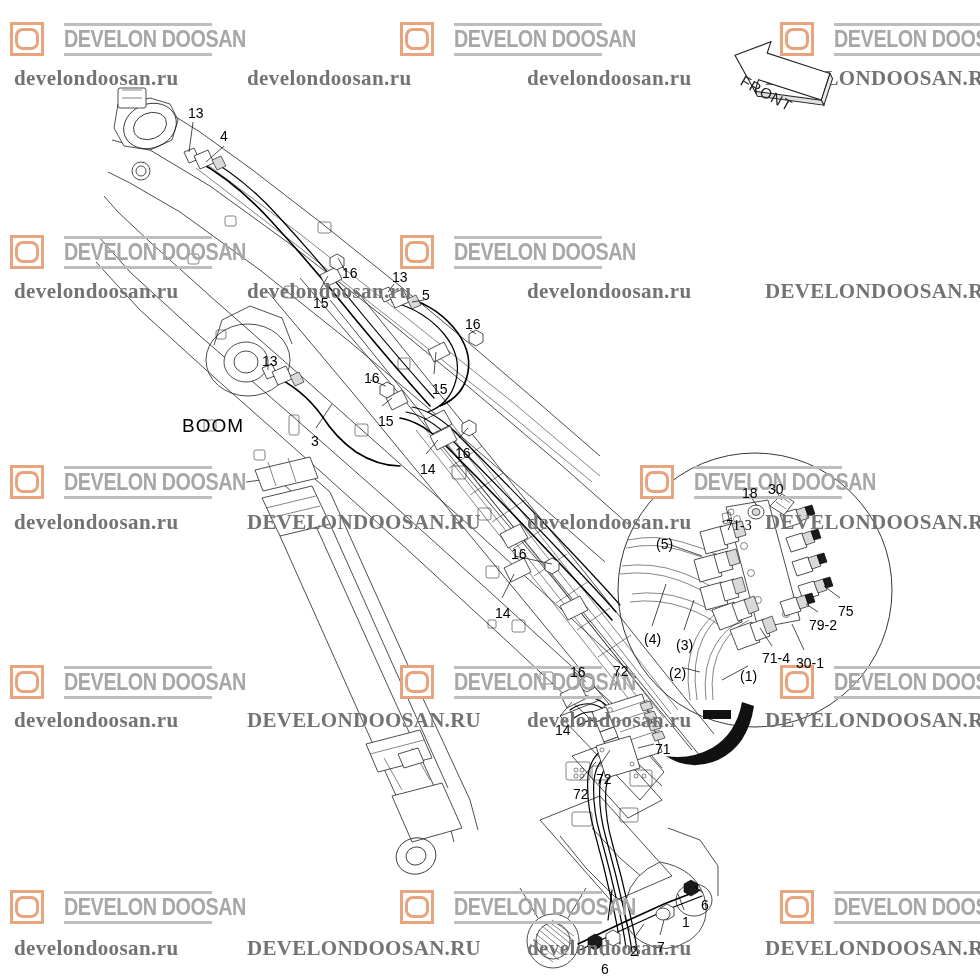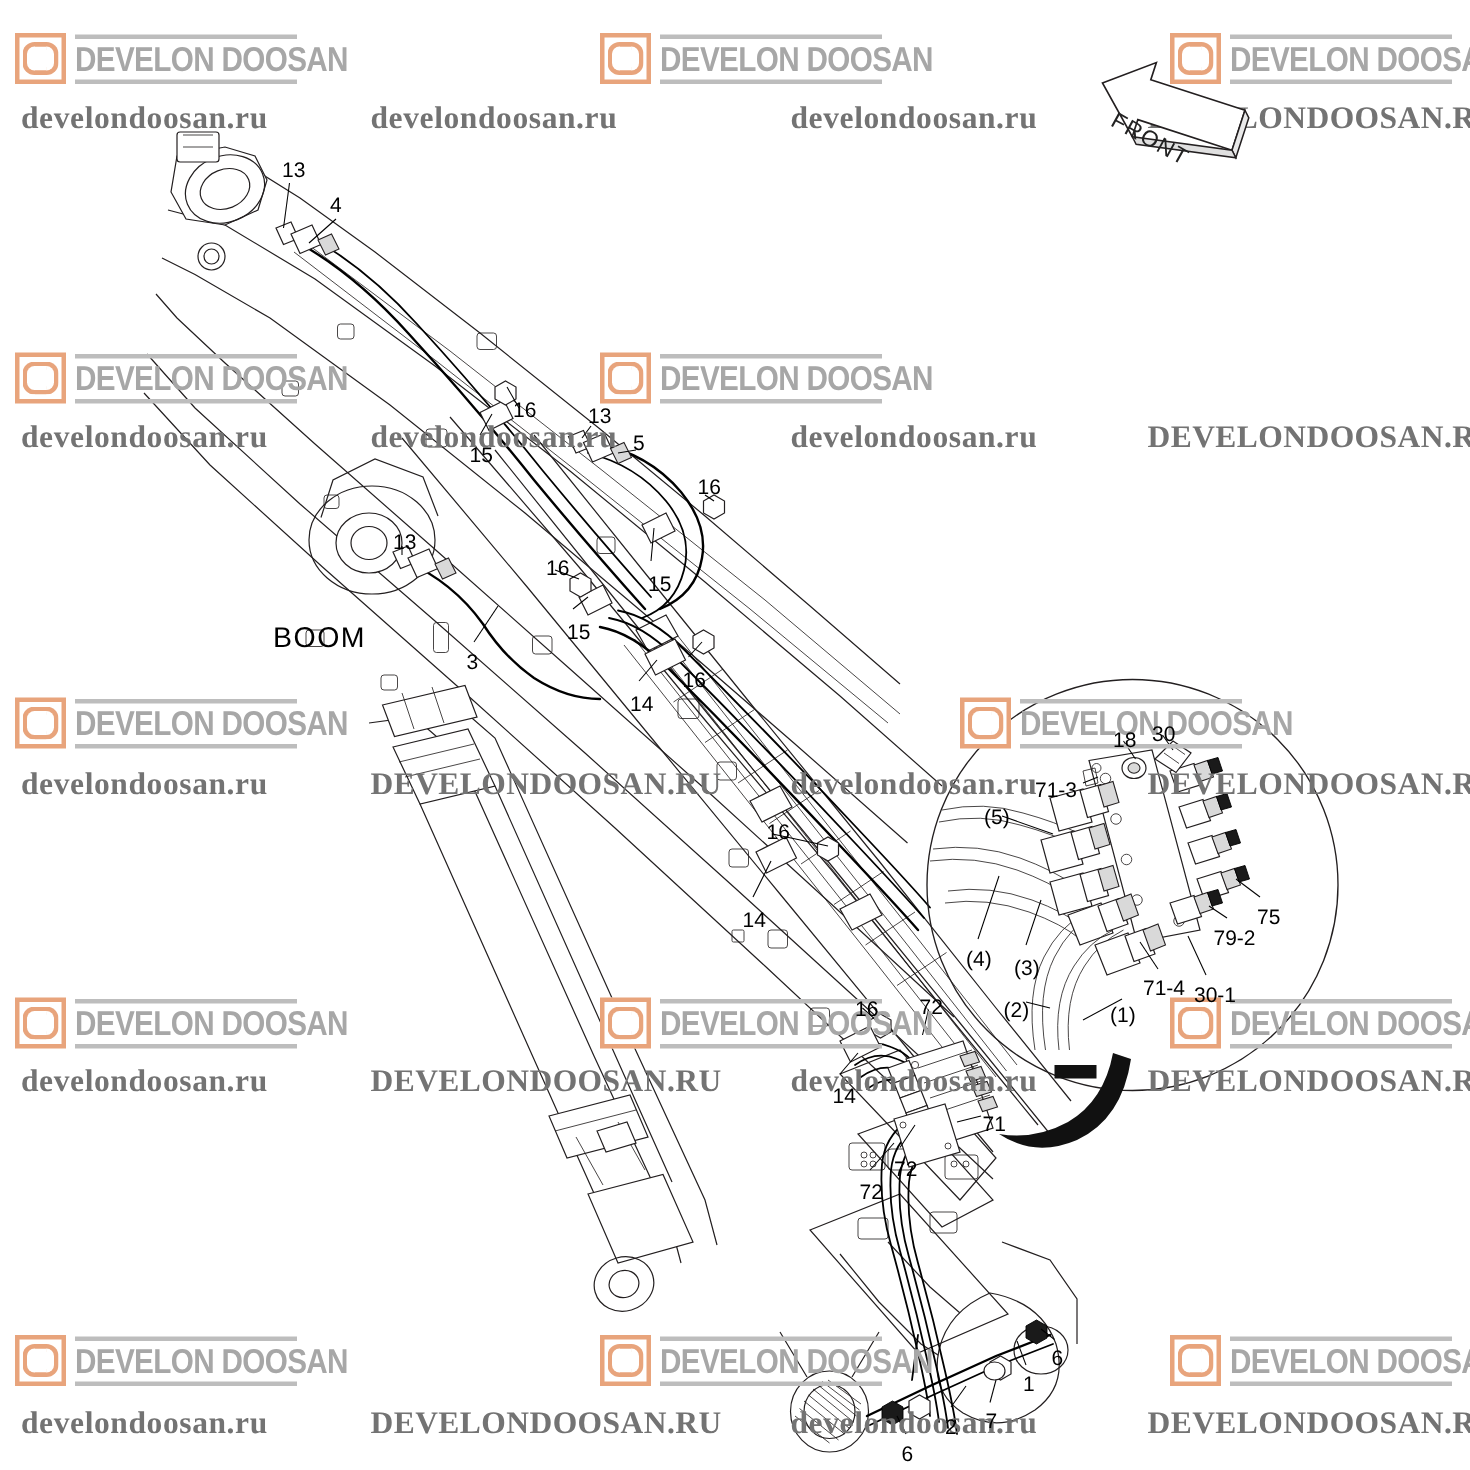--- a/index.html
+++ b/index.html
@@ -1,20 +1,20 @@
 <!DOCTYPE html>
 <html><head>
 <meta charset="utf-8">
 <style>
   html,body{margin:0;padding:0;background:#fff;}
   body{width:980px;height:980px;overflow:hidden;font-family:"Liberation Sans",sans-serif;}
   #page{position:relative;width:980px;height:980px;background:#ffffff;overflow:hidden;}
 
   
-  .wm-logo{position:absolute;display:flex;align-items:center;gap:6px;pointer-events:none;}
+  .wm-logo{position:absolute;display:flex;align-items:center;gap:20px;pointer-events:none;}
   .wm-mark{width:34px;height:34px;border:3px solid #e8a47c;box-sizing:border-box;position:relative;background:#fff;}
   .wm-mark::before,.wm-mark::after{content:"";position:absolute;border:3px solid #e8a47c;box-sizing:border-box;}
   .wm-mark::before{width:16px;height:22px;left:2px;top:3px;border-radius:8px 0 0 8px;border-right:none;}
   .wm-mark::after{width:16px;height:22px;right:2px;top:3px;border-radius:0 8px 8px 0;border-left:none;}
   .wm-text{position:relative;}
   .wm-text .tt{font-family:"Liberation Sans",sans-serif;font-weight:bold;font-size:23px;letter-spacing:-0.5px;color:#a7a7a7;line-height:1;transform:scaleX(.86);transform-origin:left center;white-space:nowrap;}
   .wm-text .bar{height:3px;background:#bdbdbd;}
   .wm-text .bar.top{margin-bottom:2px;width:148px;}
   .wm-text .bar.bot{margin-top:2px;width:148px;}
 
@@ -552,21 +552,21 @@
       <div class="num" style="left: 655px; top: 741px;">71</div>
       <div class="num" style="left: 596px; top: 771px;">72</div>
       <div class="num" style="left: 573px; top: 786px;">72</div>
       <div class="num" style="left: 701px; top: 897px;">6</div>
       <div class="num" style="left: 682px; top: 914px;">1</div>
       <div class="num" style="left: 657px; top: 939px;">7</div>
       <div class="num" style="left: 630px; top: 943px;">2</div>
       <div class="num" style="left: 601px; top: 961px;">6</div>
       <div class="num" style="left: 742px; top: 485px;">18</div>
       <div class="num" style="left: 768px; top: 481px;">30</div>
-      <div class="num" style="left: 690px; top: 518px;">71-3</div>
+      <div class="num" style="left: 726px; top: 518px; font-family: Liberation Serif, serif;">71-3</div>
       <div class="num" style="left: 656px; top: 536px;">(5)</div>
       <div class="num" style="left: 838px; top: 603px;">75</div>
       <div class="num" style="left: 809px; top: 617px;">79-2</div>
       <div class="num" style="left: 644px; top: 631px;">(4)</div>
       <div class="num" style="left: 676px; top: 637px;">(3)</div>
       <div class="num" style="left: 762px; top: 650px;">71-4</div>
       <div class="num" style="left: 796px; top: 655px;">30-1</div>
       <div class="num" style="left: 669px; top: 665px;">(2)</div>
       <div class="num" style="left: 740px; top: 668px;">(1)</div>
     </div>

